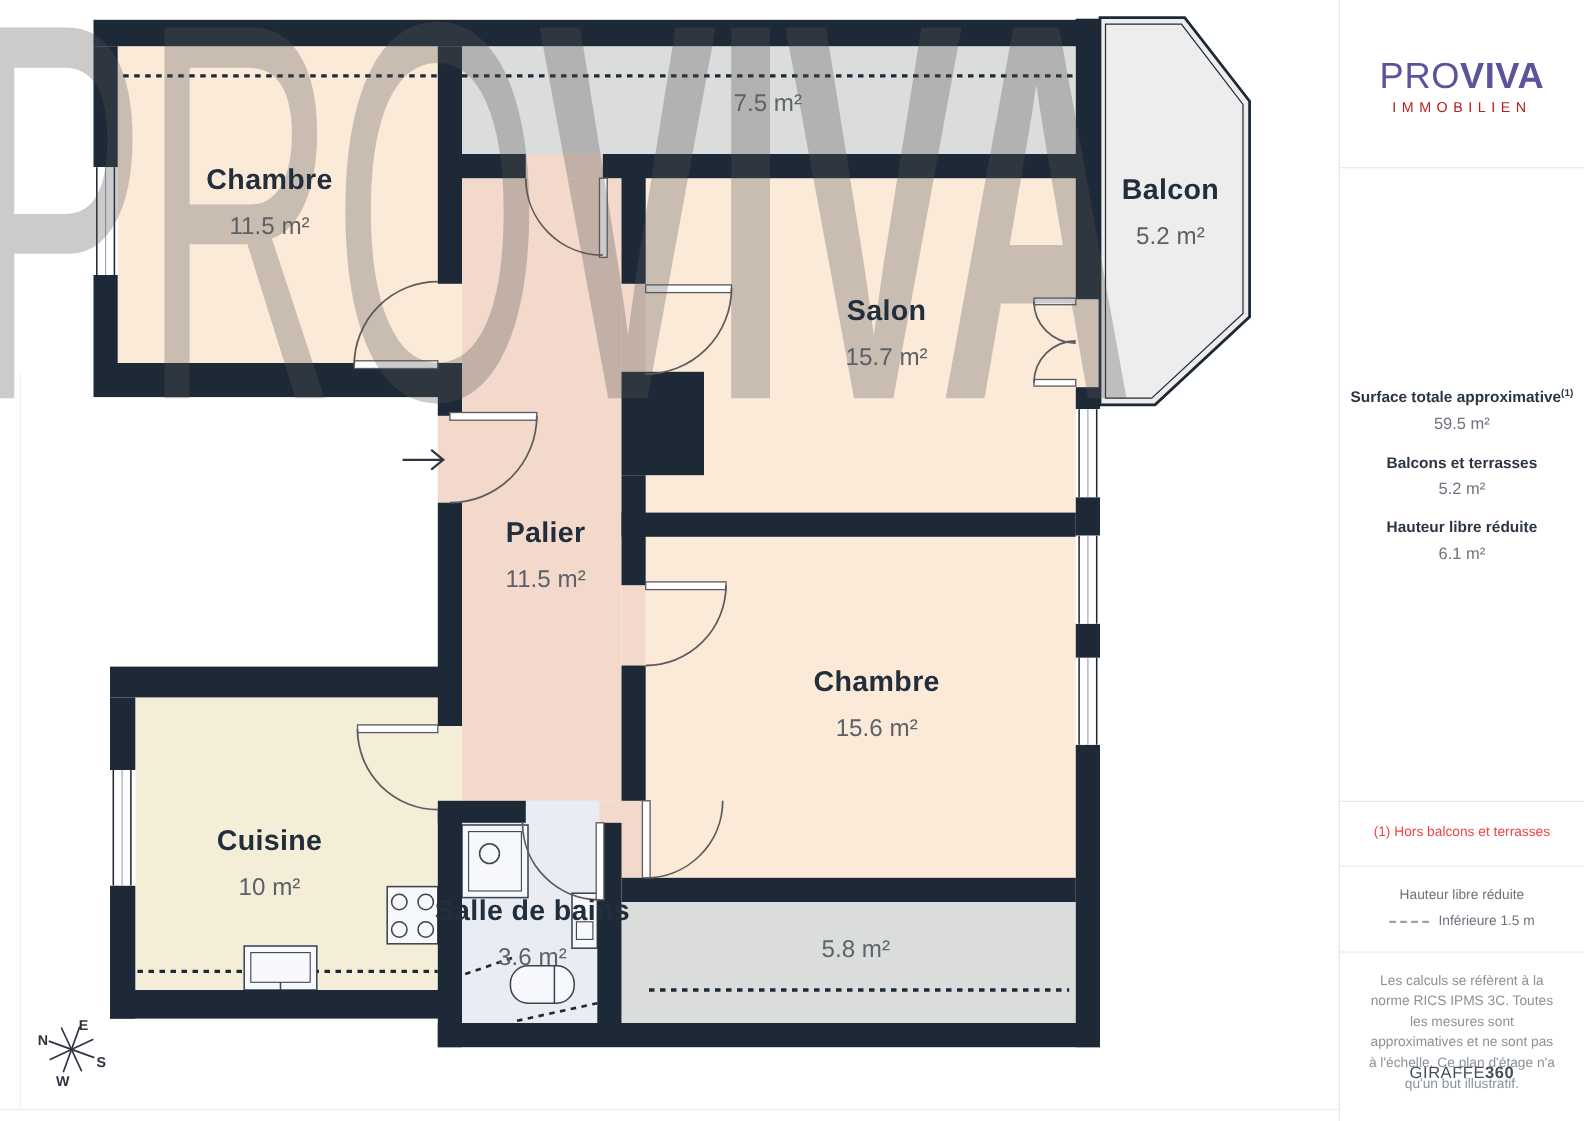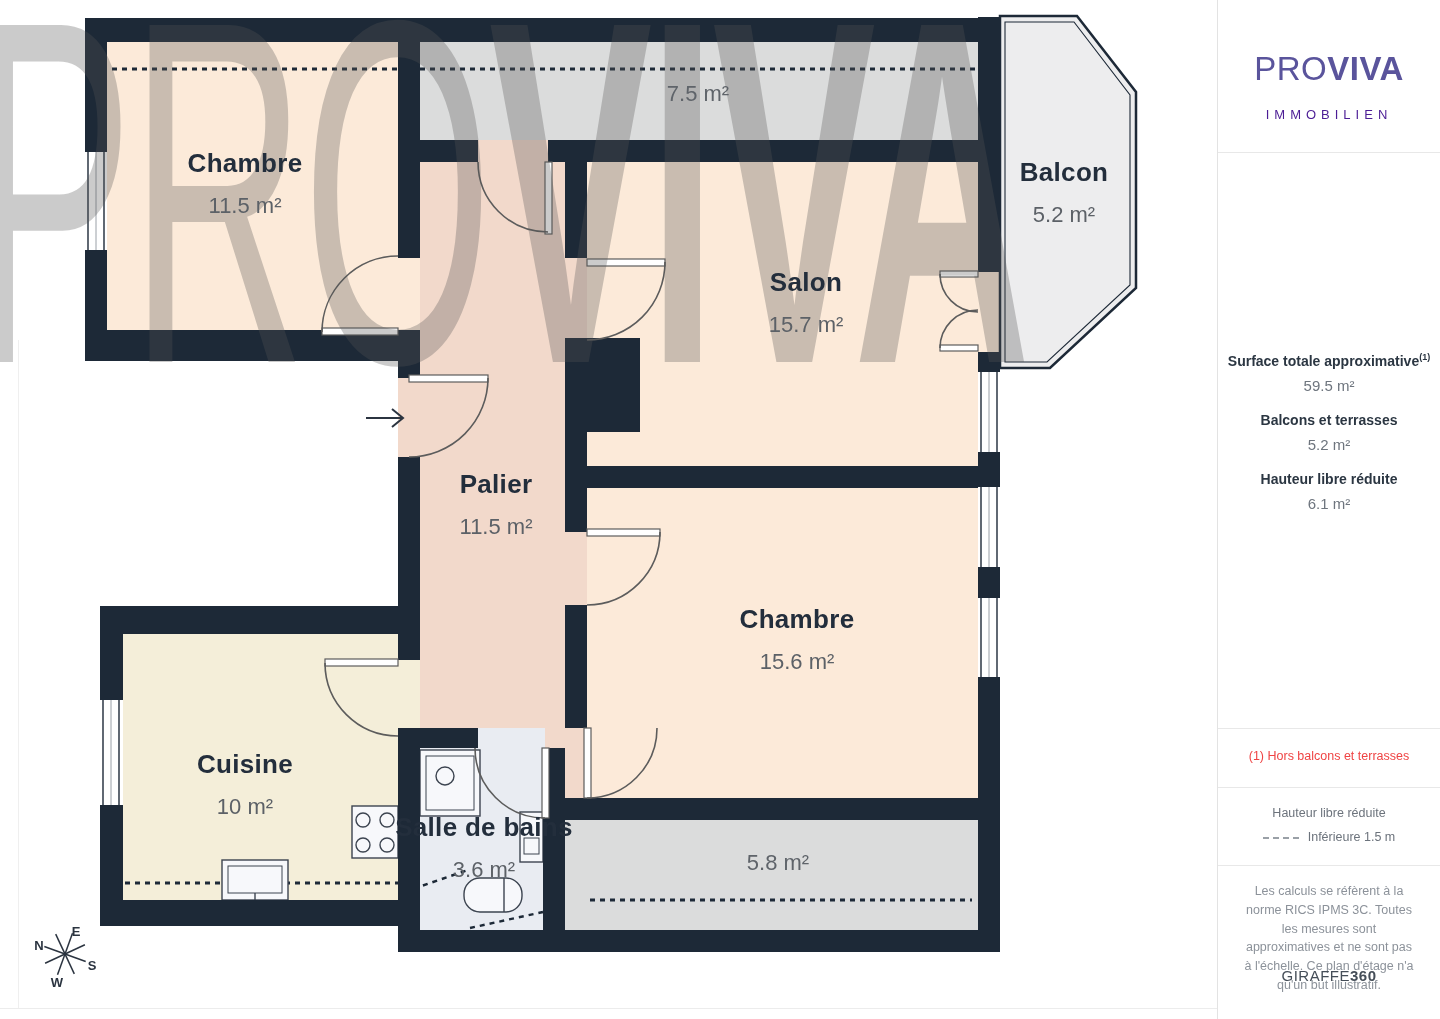--- a/index.html
+++ b/index.html
@@ -17,21 +17,21 @@
   
   .page-bottom-line{position:absolute;left:0;top:1008px;width:1440px;height:1px;background:#ececec;}
   .page-left-line{position:absolute;left:18px;top:340px;width:1px;height:668px;background:#efefef;}
   
   .sidebar{position:absolute;left:1217px;top:0;width:223px;height:1019px;border-left:1px solid #e3e3e3;box-sizing:border-box;background:#fff;}
   .sb-divider{position:absolute;left:0;width:100%;height:1px;background:#e8e8e8;}
   .logo{position:absolute;top:52px;left:0;width:100%;text-align:center;}
   .logo-main{font-size:33px;color:#5a549c;letter-spacing:.5px;line-height:1;}
   .logo-pro{font-weight:400;}
   .logo-viva{font-weight:800;}
-  .logo-sub{margin-top:22px;font-size:13px;letter-spacing:5px;color:#4c1d95;font-weight:500;}
+  .logo-sub{margin-top:5px;font-size:13px;letter-spacing:5px;color:#b91c1c;font-weight:500;}
   .metrics{position:absolute;top:352px;left:0;width:100%;text-align:center;}
   .metric{margin-bottom:16px;}
   .m-label{font-size:14px;font-weight:700;color:#2b3642;}
   .m-label sup{font-size:9px;font-weight:700;}
   .m-value{margin-top:8px;font-size:15px;color:#6e757e;margin-bottom:18px;}
   .footnote{position:absolute;top:749px;left:0;width:100%;text-align:center;font-size:12.5px;color:#ef4444;}
   .legend{position:absolute;top:806px;left:0;width:100%;text-align:center;font-size:12.5px;color:#6c737c;}
   .legend-row{margin-top:10px;}
   .legend-dash{display:inline-block;width:36px;border-top:2px dashed #9aa0a7;vertical-align:middle;margin-right:9px;}
   .disclaimer{position:absolute;top:882px;left:0;width:100%;box-sizing:border-box;padding:0 24px;text-align:center;font-size:12.5px;line-height:1.5;color:#8c929a;}

